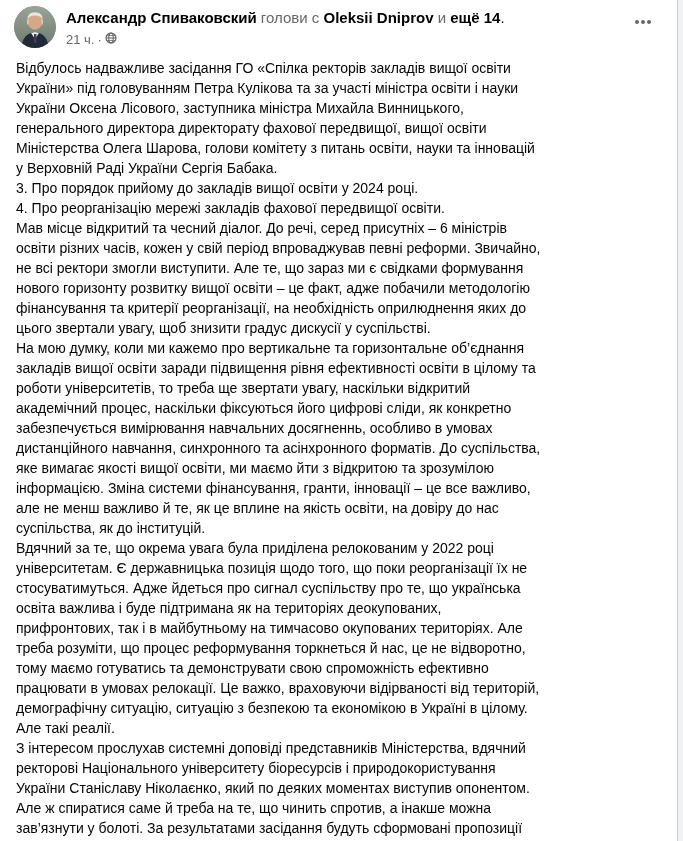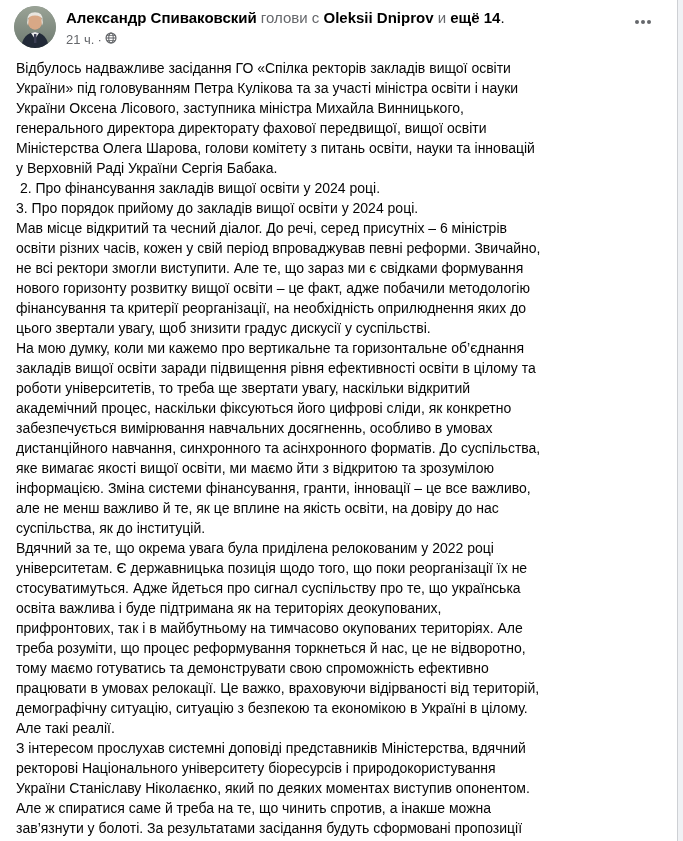--- a/index.html
+++ b/index.html
@@ -140,22 +140,22 @@
           <circle cx="10" cy="10" r="2" fill="#65676b"></circle>
           <circle cx="16" cy="10" r="2" fill="#65676b"></circle>
         </svg>
       </span>
     </div>
 
   </div>
 
   <div class="post-body">
       <div class="post-paragraph">Відбулось надважливе засідання ГО «Спілка ректорів закладів вищої освіти України» під головуванням Петра Кулікова та за участі міністра освіти і науки України Оксена Лісового, заступника міністра Михайла Винницького, генерального директора директорату фахової передвищої, вищої освіти Міністерства Олега Шарова, голови комітету з питань освіти, науки та інновацій у Верховній Раді України Сергія Бабака.</div>
-      <div class="post-paragraph"> 2. Про фінансування закладів вищої освіти у 2024 році.</div>
       <div class="post-paragraph">3. Про порядок прийому до закладів вищої освіти у 2024 році.</div>
+      <div class="post-paragraph">4. Про реорганізацію мережі закладів фахової передвищої освіти.</div>
       <div class="post-paragraph">Мав місце відкритий та чесний діалог. До речі, серед присутніх – 6 міністрів освіти різних часів, кожен у свій період впроваджував певні реформи. Звичайно, не всі ректори змогли виступити. Але те, що зараз ми є свідками формування нового горизонту розвитку вищої освіти – це факт, адже побачили методологію фінансування та критерії реорганізації, на необхідність оприлюднення яких до цього звертали увагу, щоб знизити градус дискусії у суспільстві.</div>
       <div class="post-paragraph">На мою думку, коли ми кажемо про вертикальне та горизонтальне об’єднання закладів вищої освіти заради підвищення рівня ефективності освіти в цілому та роботи університетів, то треба ще звертати увагу, наскільки відкритий академічний процес, наскільки фіксуються його цифрові сліди, як конкретно забезпечується вимірювання навчальних досягненнь, особливо в умовах дистанційного навчання, синхронного та асінхронного форматів. До суспільства, яке вимагає якості вищої освіти, ми маємо йти з відкритою та зрозумілою інформацією. Зміна системи фінансування, гранти, інновації – це все важливо, але не менш важливо й те, як це вплине на якість освіти, на довіру до нас суспільства, як до інституцій.</div>
       <div class="post-paragraph">Вдячний за те, що окрема увага була приділена релокованим у 2022 році університетам. Є державницька позиція щодо того, що поки реорганізації їх не стосуватимуться. Адже йдеться про сигнал суспільству про те, що українська освіта важлива і буде підтримана як на територіях деокупованих, прифронтових, так і в майбутньому на тимчасово окупованих територіях. Але треба розуміти, що процес реформування торкнеться й нас, це не відворотно, тому маємо готуватись та демонструвати свою спроможність ефективно працювати в умовах релокації. Це важко, враховуючи відірваності від територій, демографічну ситуацію, ситуацію з безпекою та економікою в Україні в цілому. Але такі реалії.</div>
       <div class="post-paragraph">З інтересом прослухав системні доповіді представників Міністерства, вдячний ректорові Національного університету біоресурсів і природокористування України Станіславу Ніколаєнко, який по деяких моментах виступив опонентом. Але ж спиратися саме й треба на те, що чинить спротив, а інакше можна зав’язнути у болоті. За результатами засідання будуть сформовані пропозиції від Спілки ректорів до профільного парламентського комітету.</div>
       <div class="post-paragraph">Рухаємось далі!</div>
     </div>
 
 </div>
 
 </body></html>

